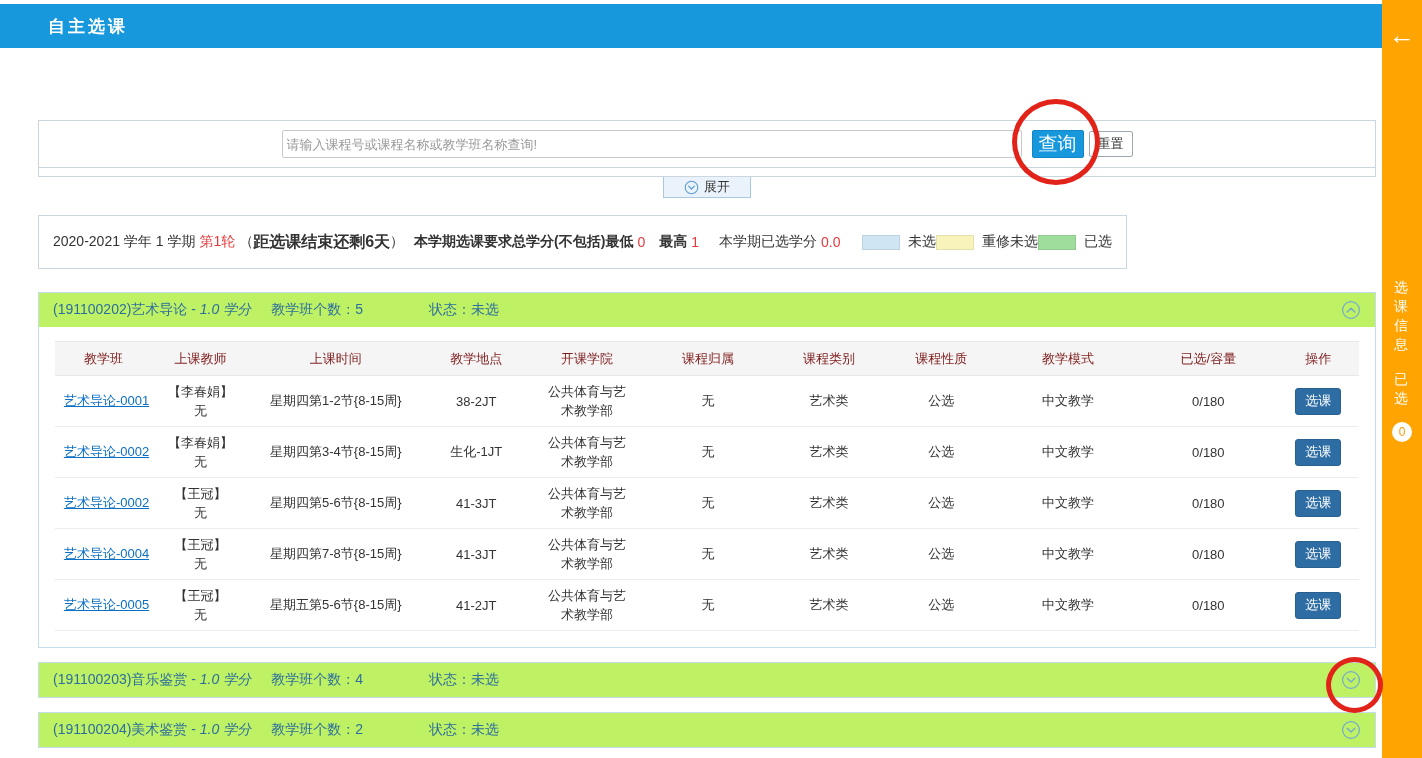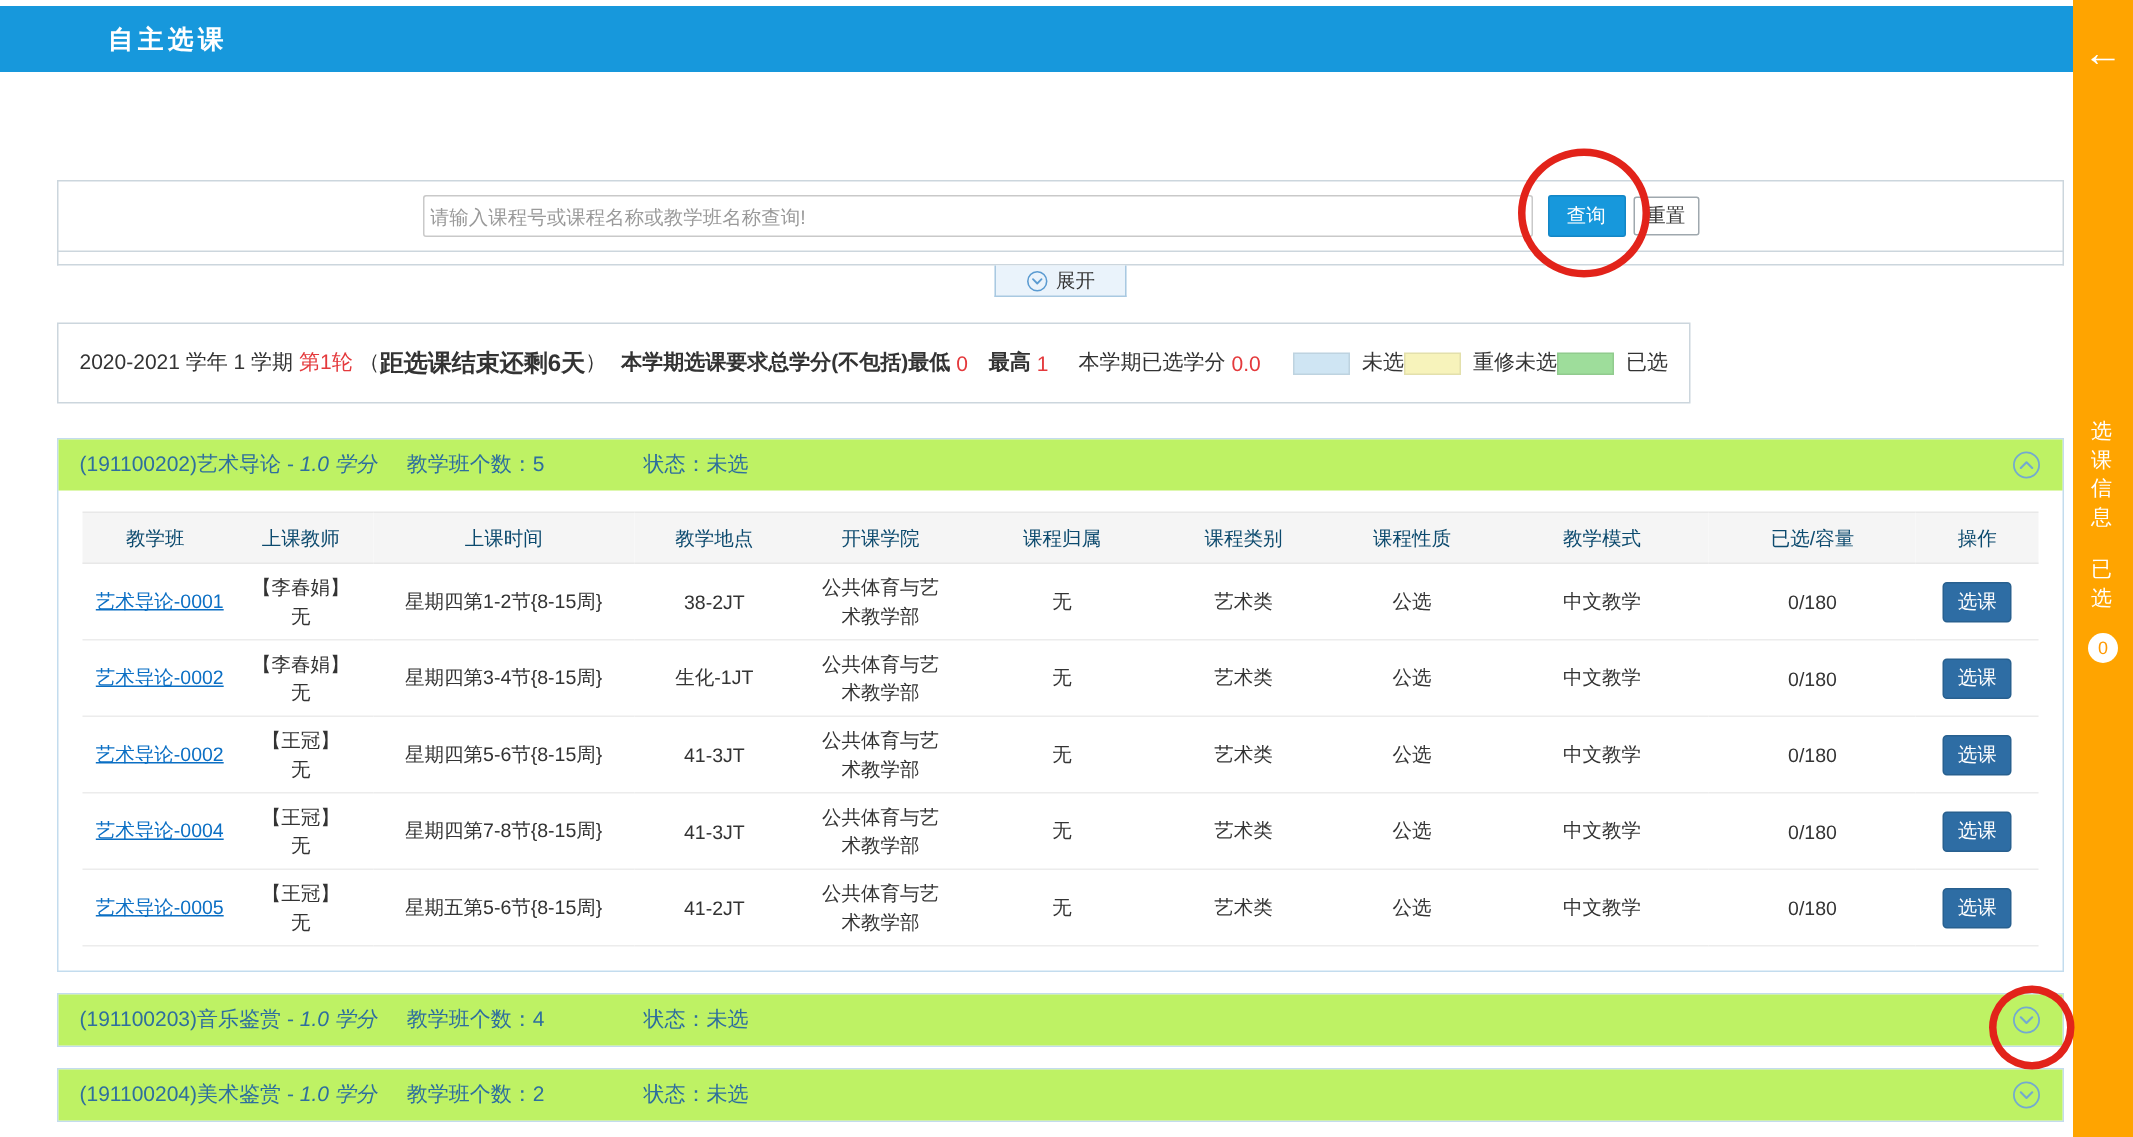--- a/index.html
+++ b/index.html
@@ -1,39 +1,39 @@
 <!DOCTYPE html>
 <html><head>
 <meta charset="utf-8">
 <style>
 *{margin:0;padding:0;box-sizing:border-box}
 html,body{width:1422px;height:758px}
 body{position:relative;background:#fff;font-family:"Liberation Sans","DejaVu Sans",sans-serif;color:#333;overflow:hidden}
 
 
 .topbar{position:absolute;left:0;top:4px;right:40px;height:44px;background:#1798dc;display:flex;align-items:center}
-.app-title{color:#fff;font-size:17px;font-weight:bold;letter-spacing:3px;margin-left:72px}
+.app-title{color:#fff;font-size:17px;font-weight:bold;letter-spacing:3px;margin-left:48px}
 
 
 .side-rail{position:absolute;right:0;top:0;width:40px;height:758px;background:#ffa400}
 .rail-arrow{margin-top:22px;text-align:center;color:#fff;font-size:26px;font-weight:bold;cursor:pointer;line-height:26px}
 .rail-group{position:absolute;top:278px;left:0;width:40px}
 .v-text{width:16px;margin:0 auto;word-break:break-all;line-height:19px;font-size:14px;color:#fff;text-align:left;cursor:pointer}
 .rail-selected{margin-top:16px}
 .rail-badge{width:20px;height:20px;border-radius:50%;background:#fff;color:#ff9900;font-size:12px;line-height:20px;text-align:center;margin:14px auto 0}
 
 
 .main{position:absolute;left:0;top:48px;right:40px;bottom:0;background:#fff}
 
 
 .search-panel{position:absolute;left:38px;top:72px;width:1338px}
 .search-row{height:48px;border:1px solid #ccd6dd;display:flex;align-items:center;justify-content:center;background:#fff}
 .search-input{width:740px;height:28px;border:1px solid #c9c9c9;padding:0 4px;font-size:13px;color:#333;border-radius:2px;outline:none}
 .search-input::placeholder{color:#9a9a9a}
-.btn-query{margin-left:10px;width:52px;height:28px;background:#1798dc;color:#fff;border:1px solid #1386c6;font-size:13px;border-radius:2px;cursor:pointer}
+.btn-query{margin-left:10px;width:52px;height:28px;background:#1798dc;color:#fff;border:1px solid #1386c6;font-size:19px;border-radius:2px;cursor:pointer}
 .btn-reset{margin-left:5px;width:44px;height:26px;background:#fff;color:#333;border:1px solid #9fa8ae;font-size:13px;border-radius:2px;cursor:pointer}
 .search-foot{height:9px;border:1px solid #ccd6dd;border-top:none}
 .expand-tab{width:88px;height:21px;margin:0 auto;background:#eaf3fb;border:1px solid #a9c9e1;border-top:none;display:flex;align-items:center;justify-content:center;gap:5px;font-size:13px;color:#333;cursor:pointer}
 
 
 .info-bar{position:absolute;left:38px;top:167px;width:1089px;height:54px;border:1px solid #ccd6dd;display:flex;align-items:center;padding:4px 14px;font-size:14px;white-space:pre}
 .red{color:#e4393c}
 .info-bar .red{margin:0 4px}
 .countdown{font-size:16px;font-weight:bold}
 .req{font-weight:bold;margin-left:10px}
@@ -45,21 +45,21 @@
 
 .course-list{position:absolute;left:38px;top:244px;width:1338px}
 .course-card{border:1px solid #c3dcee;margin-bottom:14px;background:#fff}
 .course-head{height:34px;background:#bef264;display:flex;align-items:center;padding:0 14px;color:#2e6e9e;font-size:14px;cursor:pointer;white-space:pre}
 .c-credit{font-style:italic}
 .c-count{margin-left:20px}
 .c-status{margin-left:66px}
 .c-toggle{margin-left:auto;display:flex;align-items:center;cursor:pointer}
 .course-body{padding:14px 16px 16px}
 .course-table{width:100%;border-collapse:collapse;table-layout:fixed;font-size:13px}
-.course-table th{background:#f5f5f5;height:34px;font-weight:normal;color:#0c4a6e;border-top:1px solid #e8e8e8;border-bottom:1px solid #e8e8e8}
+.course-table th{background:#f5f5f5;height:34px;font-weight:normal;color:#7f1d1d;border-top:1px solid #e8e8e8;border-bottom:1px solid #e8e8e8}
 .course-table td{height:51px;text-align:center;border-bottom:1px solid #ececec;color:#333;vertical-align:middle}
 .td-name{text-align:left;padding-left:6px}
 .class-link{color:#0b6fc4;text-decoration:underline;cursor:pointer}
 .pl{white-space:pre-line;line-height:1.5}
 .nw{white-space:nowrap}
 .btn-select{width:46px;height:27px;background:#2e6da4;border:1px solid #28608f;color:#fff;font-size:13px;border-radius:3px;cursor:pointer}
 
 
 .annot{position:absolute;border:5px solid #e2231a;border-radius:50%;pointer-events:none;z-index:50}
 .annot-query{left:1012px;top:99px;width:88px;height:86px}

